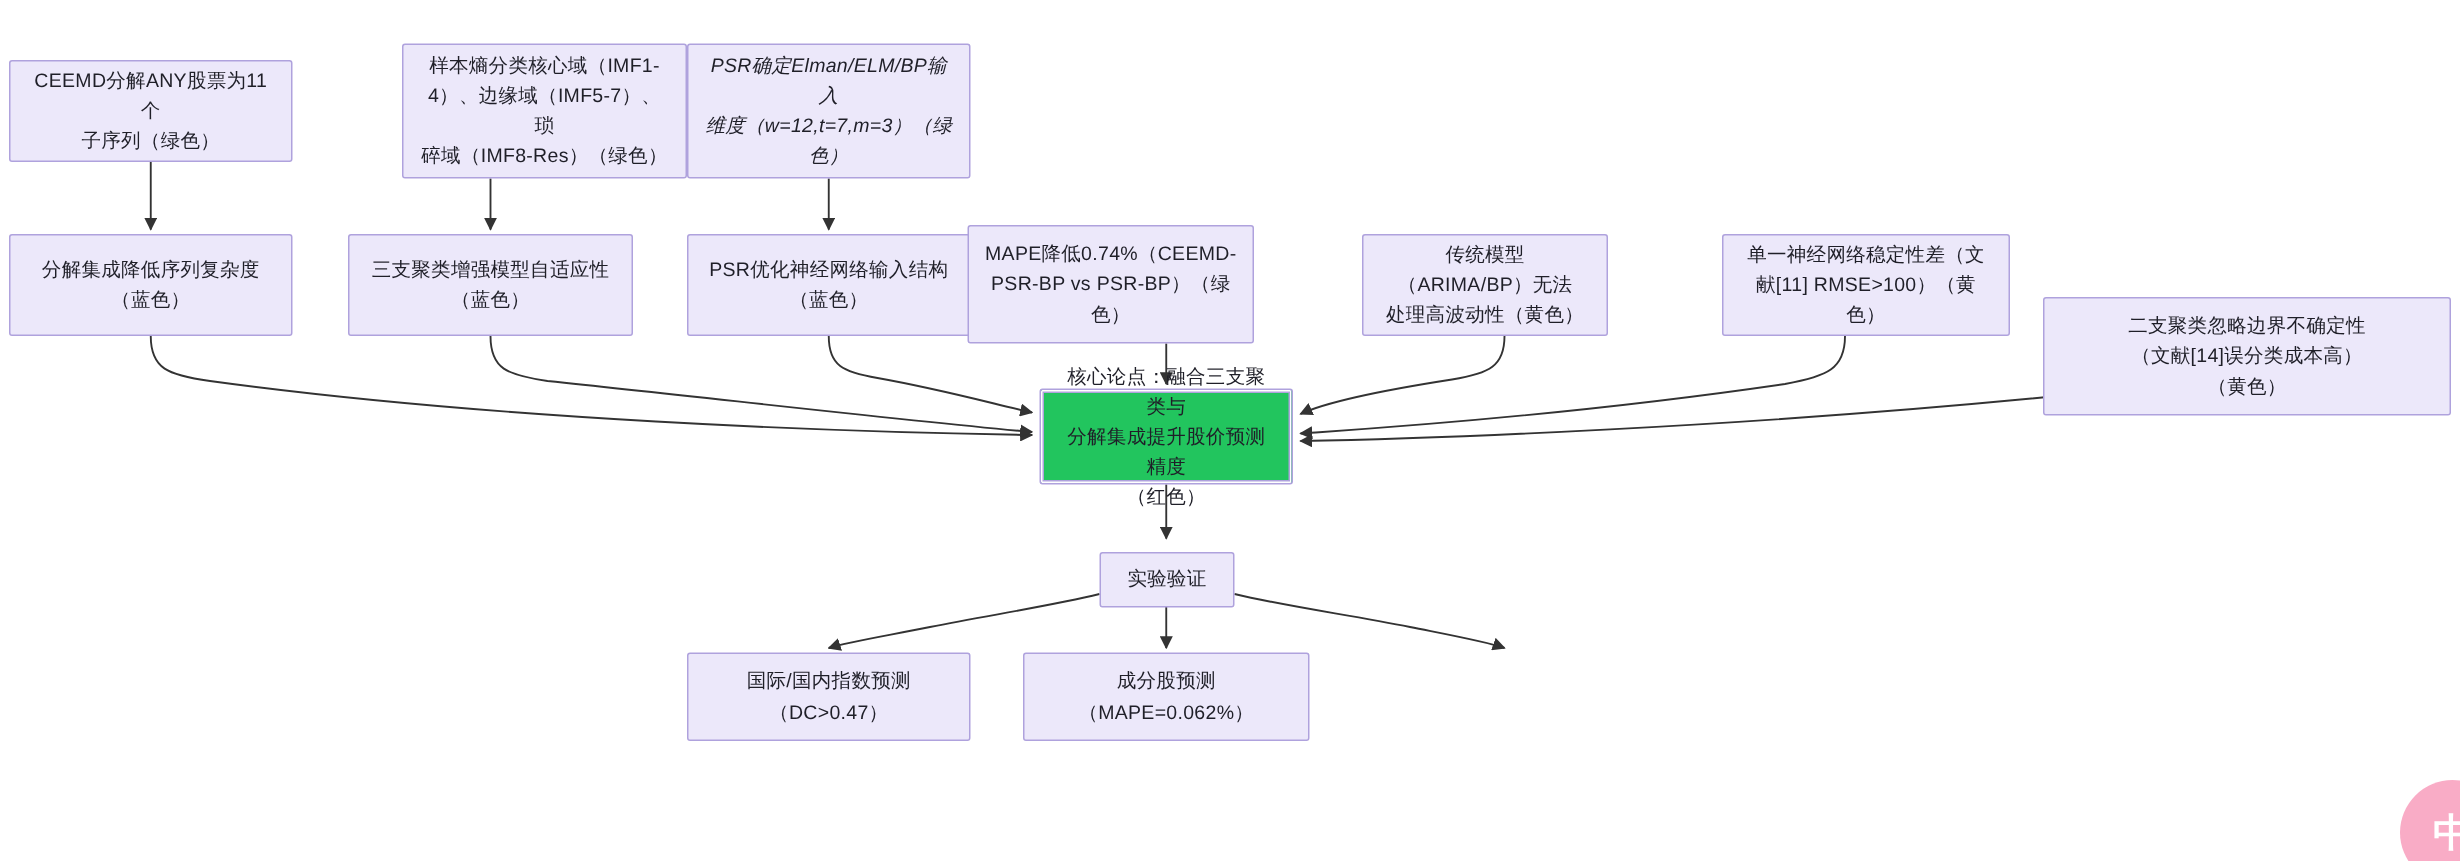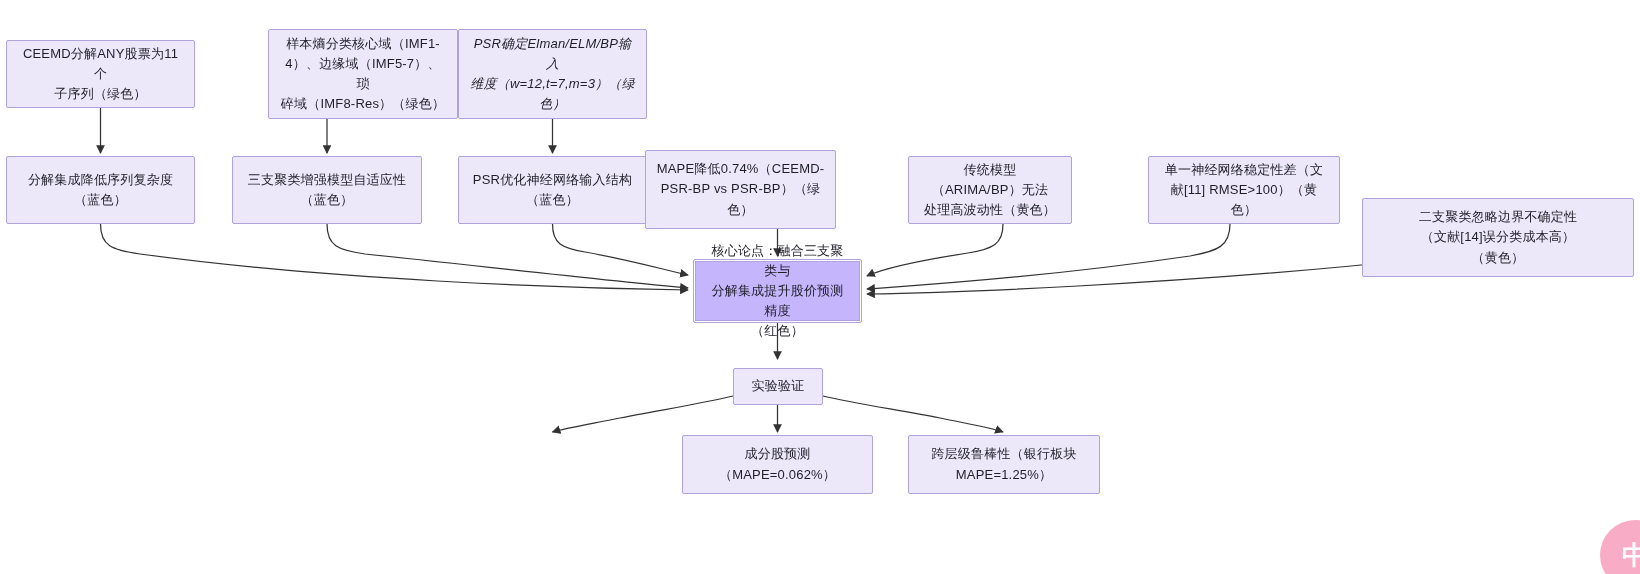--- a/index.html
+++ b/index.html
@@ -37,21 +37,21 @@
     justify-content: center;
     text-align: center;
     color: #1f1f28;
     font-size: 13px;
     line-height: 1.55;
     letter-spacing: 0.2px;
     padding: 4px 10px;
     z-index: 2;
   }
   .node-core {
-    background: #c4b5fd;
+    background: #22c55e;
     border: 1px solid #AFA2DD;
     box-shadow: inset 0 0 0 1px #ffffff, inset 0 0 0 2px #AFA2DD;
     padding: 22px 14px;
   }
   .node-text {
     display: block;
     white-space: pre-line;
   }
   .watermark {
     position: absolute;
@@ -163,28 +163,28 @@
   <div class="node node-core" style="left:693px; top:259px; width:169px; height:64px;">
     <span class="node-text">核心论点：融合三支聚类与
 分解集成提升股价预测精度
 （红色）</span>
   </div>
 
   <div class="node" style="left:733px; top:368px; width:90px; height:37px;">
     <span class="node-text">实验验证</span>
   </div>
 
+  <div class="node" style="left:458px; top:435px; width:189px; height:59px;">
+    <span class="node-text">国际/国内指数预测
+（DC&gt;0.47）</span>
+  </div>
 
   <div class="node" style="left:682px; top:435px; width:191px; height:59px;justify-content:center;">
     <span class="node-text">成分股预测
 （MAPE=0.062%）</span>
   </div>
 
-  <div class="node" style="left:908px; top:435px; width:192px; height:59px;">
-    <span class="node-text">跨层级鲁棒性（银行板块
-MAPE=1.25%）</span>
-  </div>
 
   <div class="watermark" style="left:1600px; top:520px;">
     <span>中</span>
   </div>
 
 </div>
 
 </body></html>

